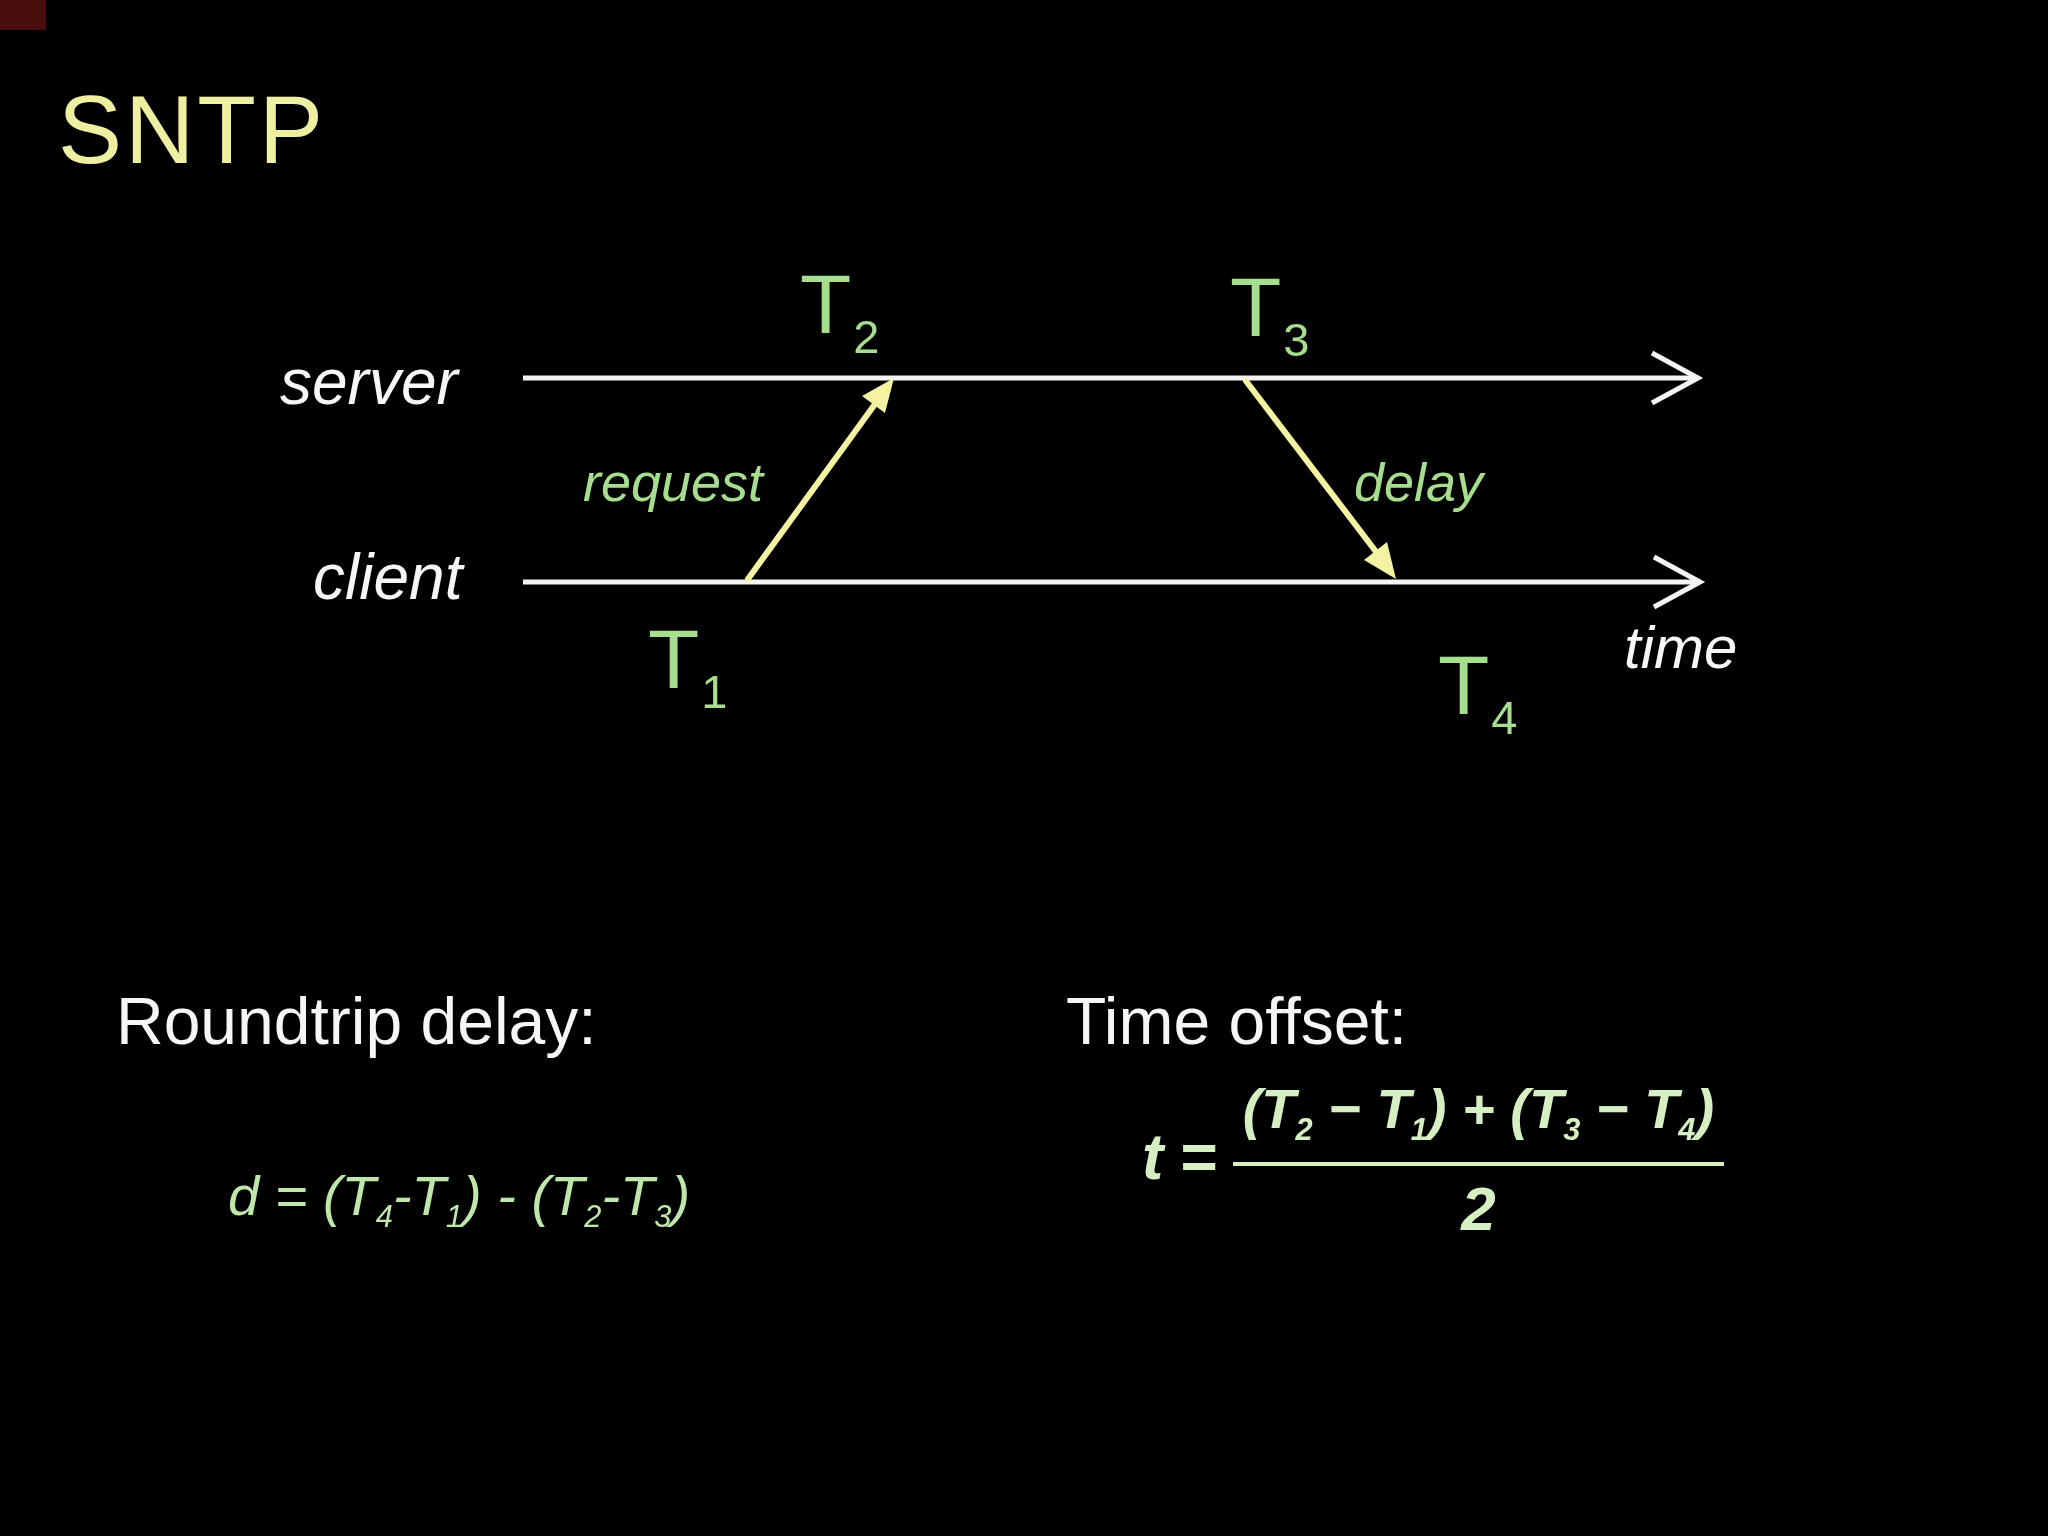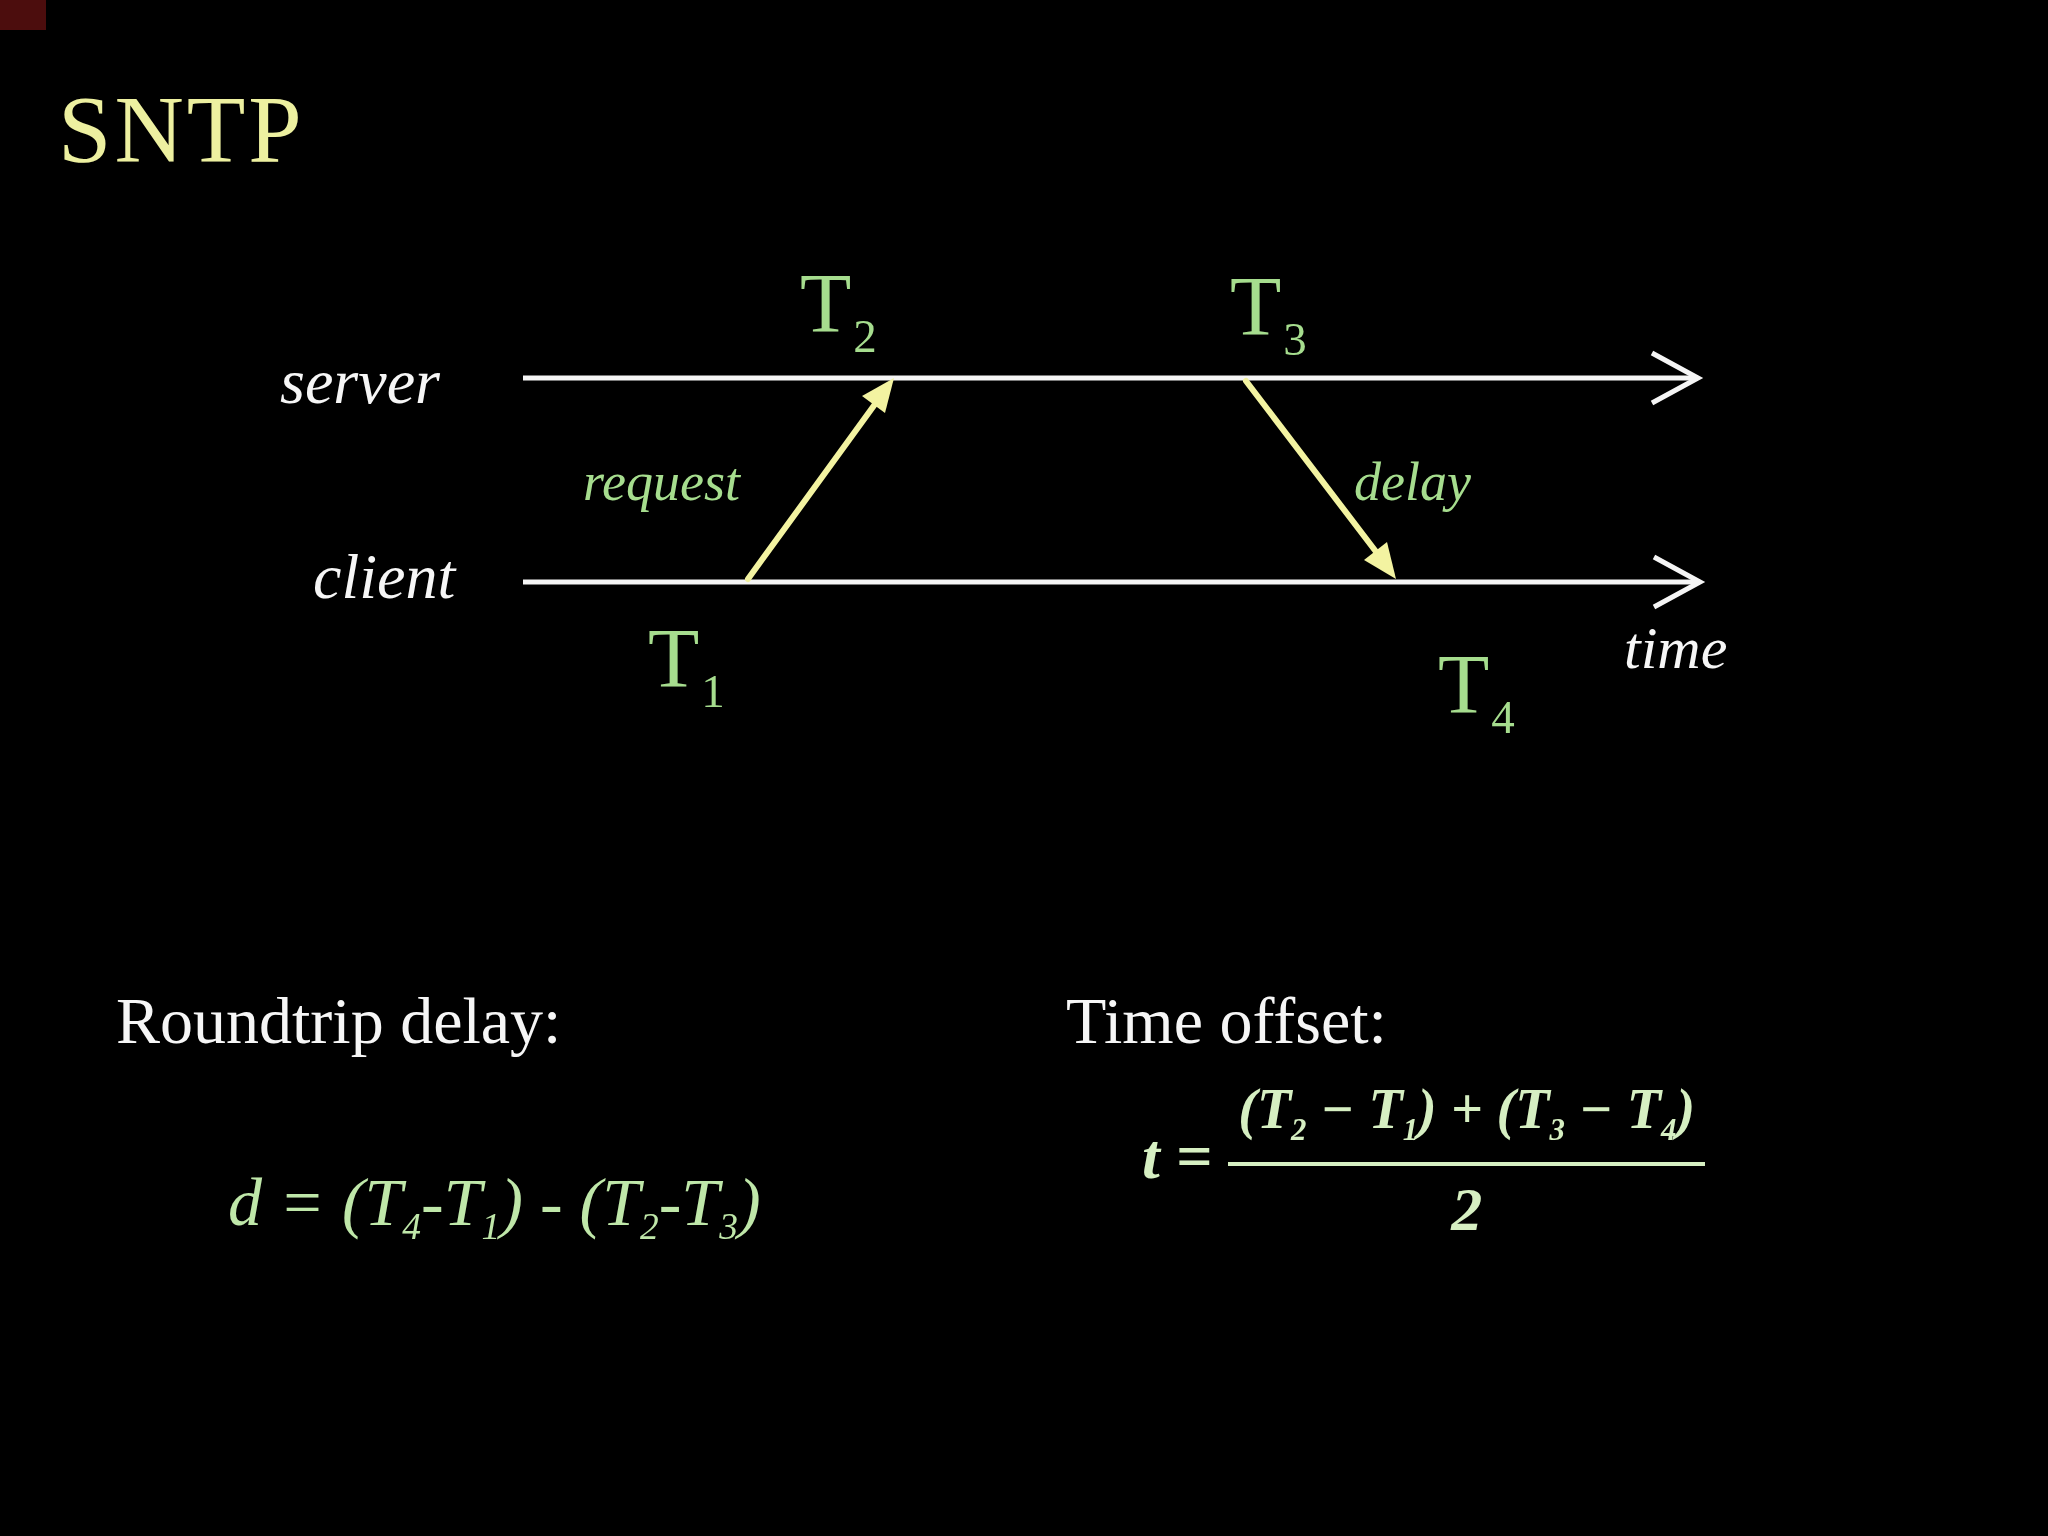--- a/index.html
+++ b/index.html
@@ -15,21 +15,21 @@
   }
   * { margin: 0; padding: 0; box-sizing: border-box; }
   html, body { background: var(--background); }
   body { width: 2048px; height: 1536px; overflow: hidden; }
 
   .slide {
     position: relative;
     width: 2028px;
     height: 1536px;
     background: var(--background);
-    font-family: Liberation Serif, serif;
+    font-family: Liberation Sans, sans-serif;
     overflow: hidden;
   }
 
   .corner-artifact {
     position: absolute; left: 0; top: 0;
     width: 46px; height: 30px;
     background: var(--corner-artifact);
   }
 
   .title {
@@ -90,21 +90,21 @@
   .section-heading {
     position: absolute; color: var(--white-text);
     font-size: 66px; font-weight: normal; line-height: 1;
   }
   .heading-roundtrip { left: 116px; top: 988px; }
   .heading-offset    { left: 1066px; top: 988px; }
 
   .d-formula {
     position: absolute; left: 228px; top: 1168px;
     color: var(--formula-green-d);
-    font-style: italic; font-size: 68px; line-height: 1;
+    font-style: italic; font-size: 56px; line-height: 1;
     white-space: pre;
   }
   .d-formula sub { font-size: 0.55em; line-height: 1; vertical-align: -0.38em; }
 
   .t-formula {
     position: absolute; left: 1142px; top: 1075px;
     color: var(--formula-green-t);
     font-style: italic; font-weight: bold;
     display: flex; align-items: center; gap: 16px;
   }

